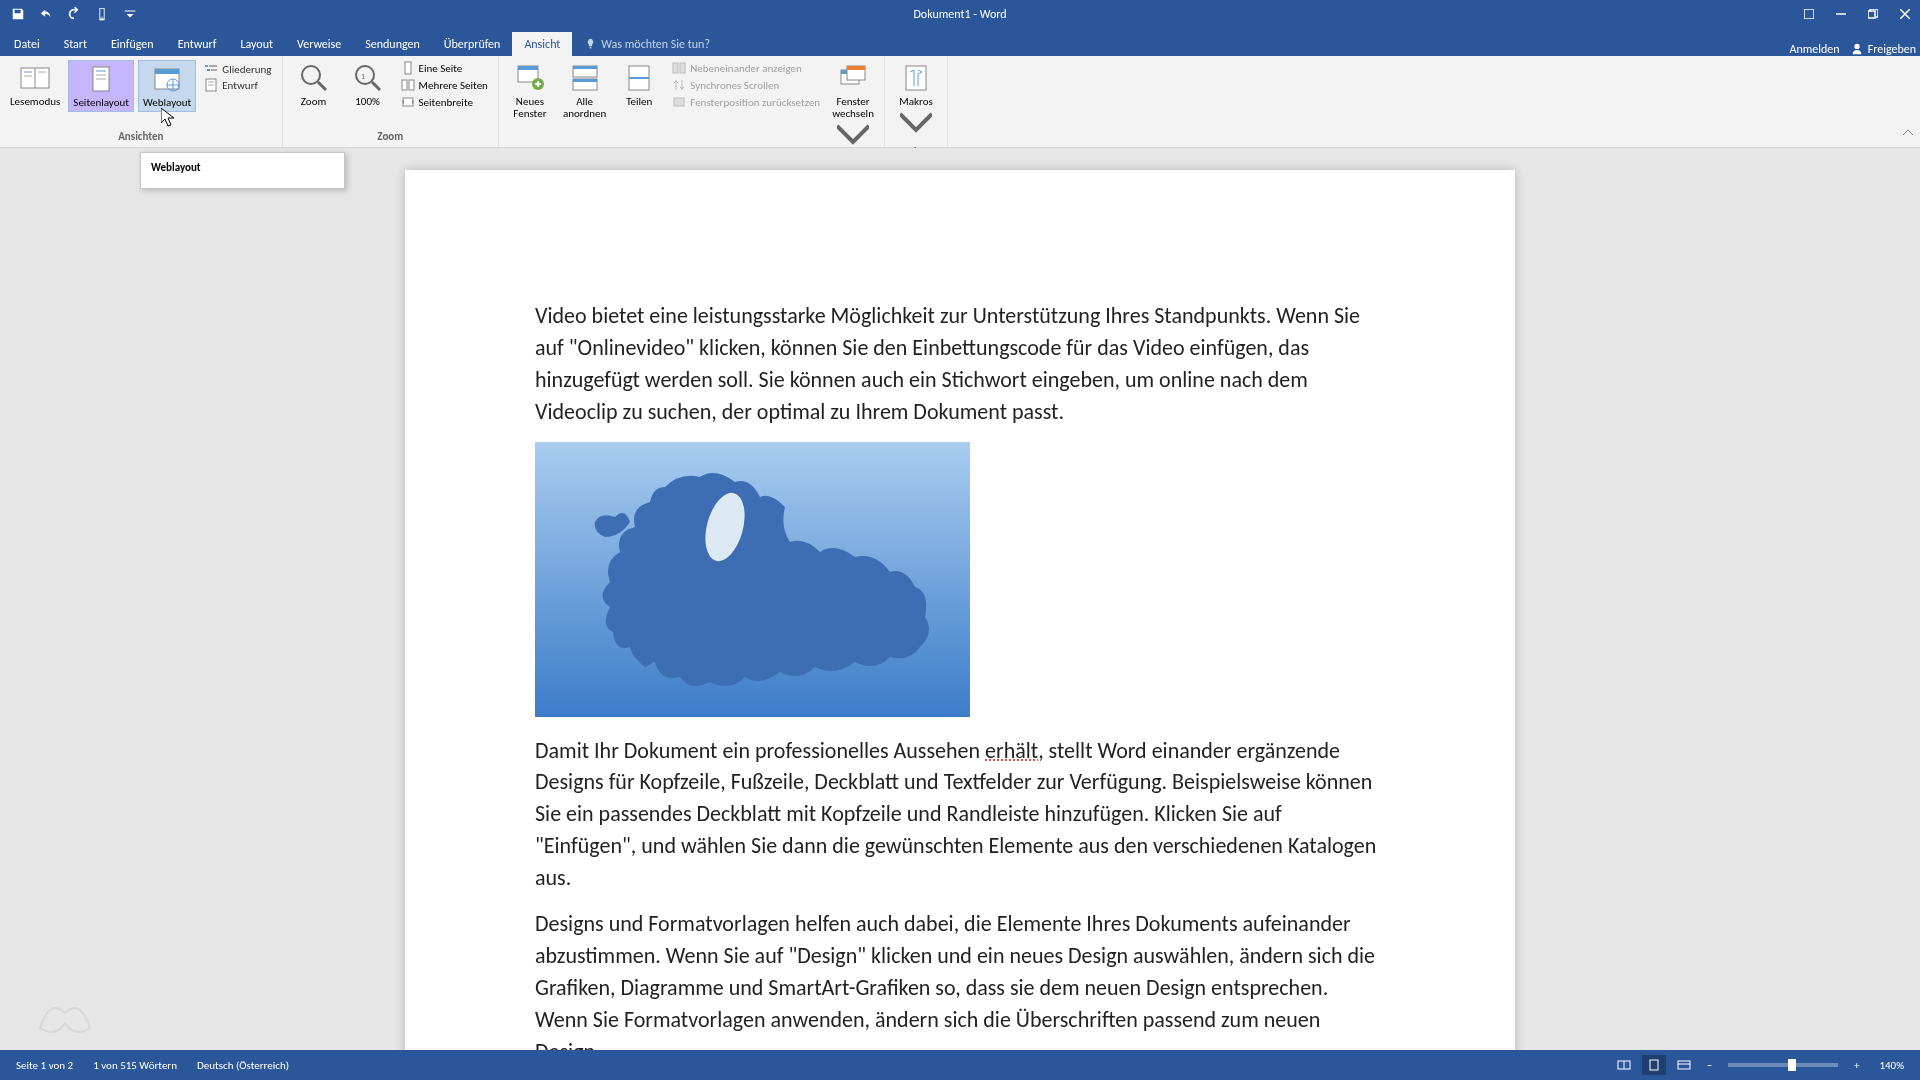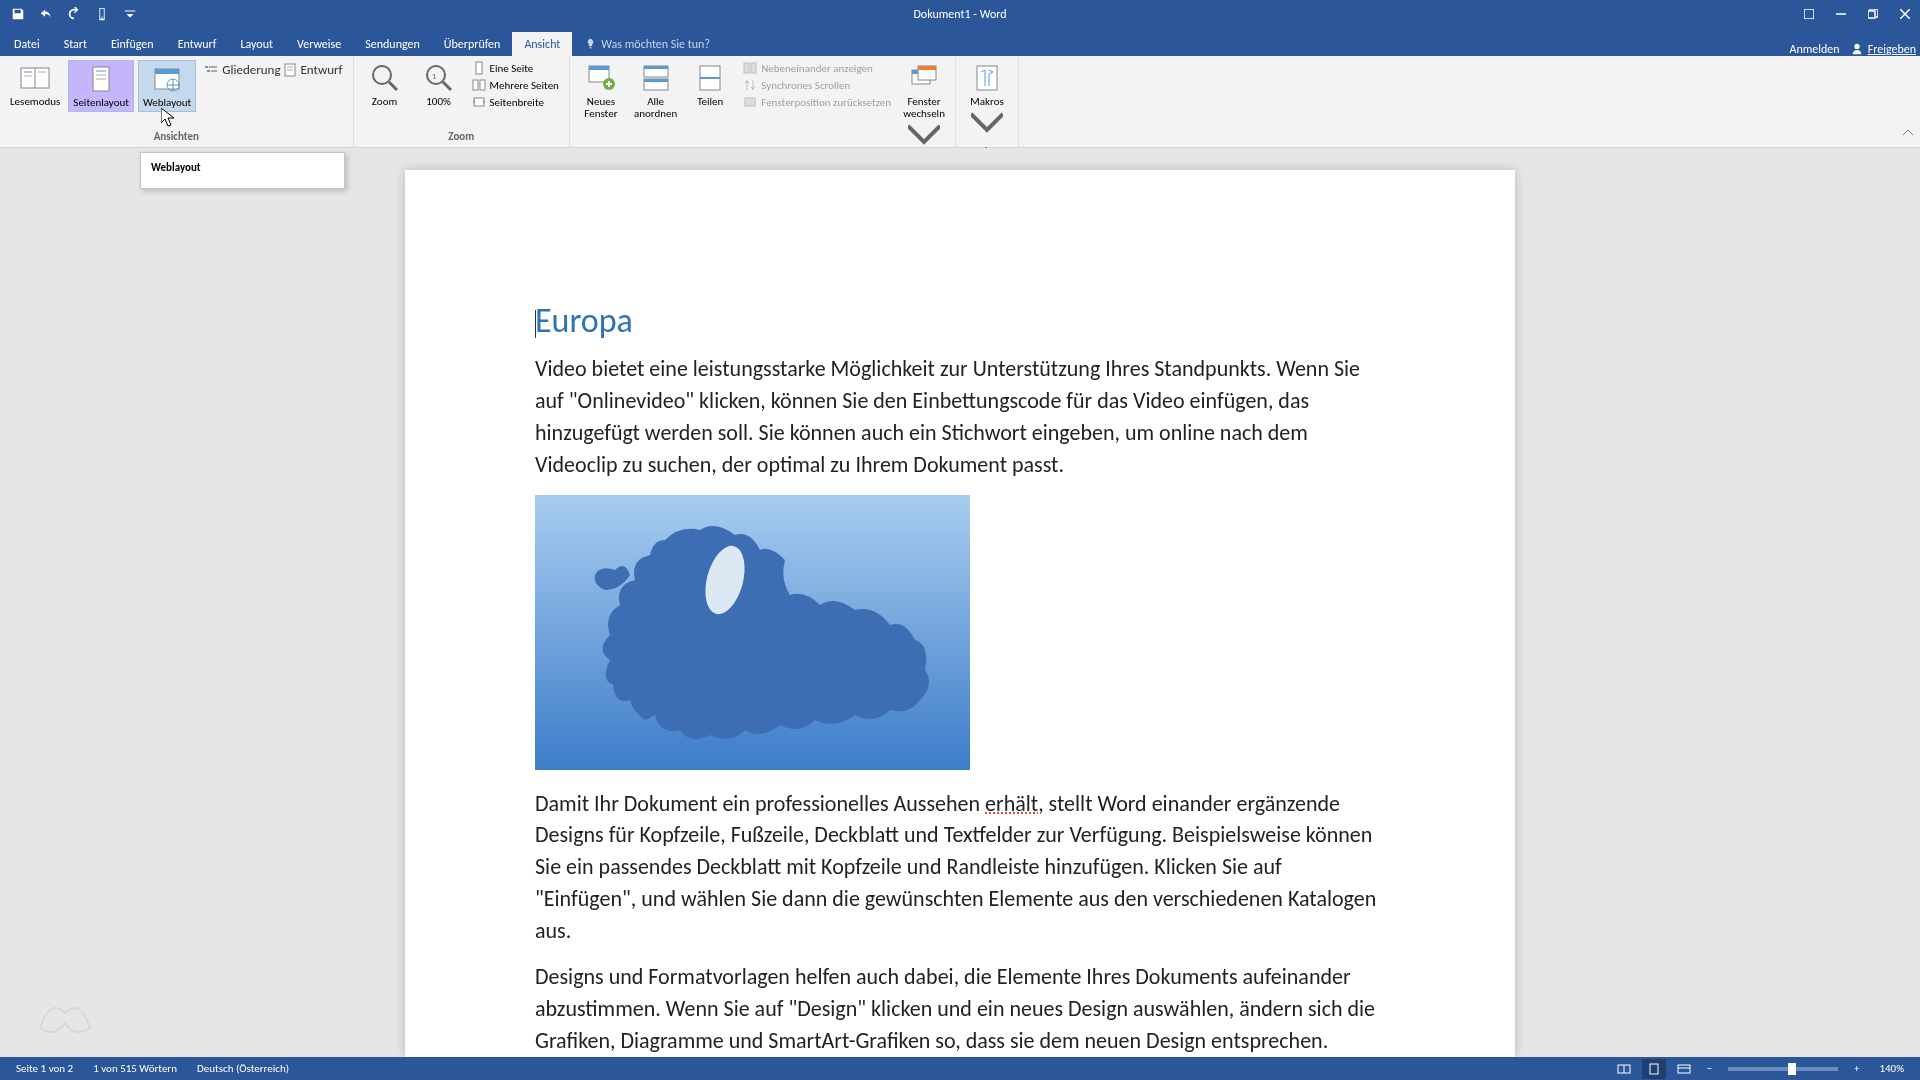--- a/index.html
+++ b/index.html
@@ -16,36 +16,36 @@
 .win-btn svg { width: 10px; height: 10px; stroke: #fff; fill: none; stroke-width: 1.5; }
 
 
 .ribbon-tabs { background: #2b579a; height: 28px; display: flex; align-items: flex-end; color: #fff; font-size: 12px; padding-left: 2px; }
 .tab { padding: 5px 12px; cursor: pointer; }
 .tab.file { background: transparent; }
 .tab.active { background: #f3f3f3; color: #2b579a; }
 .search-bar { display: flex; align-items: center; padding: 5px 12px; color: #c5d4ea; }
 .search-bar svg { width: 13px; height: 13px; fill: #c5d4ea; margin-right: 4px; }
 .tab-right { margin-left: auto; display: flex; align-items: center; gap: 10px; padding-right: 4px; }
-.share-btn { display: flex; align-items: center; gap: 4px; text-decoration: underline; }
+.share-btn { display: flex; align-items: center; gap: 4px; }
 .share-btn svg { width: 14px; height: 14px; fill: #fff; }
 
 
 .ribbon { background: #f3f3f3; height: 92px; border-bottom: 1px solid #d4d4d4; display: flex; position: relative; }
 .collapse-btn { position: absolute; right: 6px; bottom: 4px; }
 .collapse-btn svg { width: 12px; height: 12px; stroke: #777; fill: none; }
 .group { border-right: 1px solid #e1e1e1; display: flex; flex-direction: column; padding: 4px 6px 2px 6px; }
 .group-body { flex: 1; display: flex; align-items: flex-start; gap: 4px; }
 .group-label { text-align: center; font-size: 11px; color: #666; padding: 2px 0; font-weight: bold; }
 .big-btn { display: flex; flex-direction: column; align-items: center; justify-content: center; padding: 2px 4px; font-size: 11px; text-align: center; min-width: 50px; cursor: pointer; }
 .big-btn.hover { background: #c5d8ed; border: 1px solid #a3bde3; }
 .big-btn.selected { background: #c4b5fd; border: 1px solid #a3bde3; }
 .big-btn svg { width: 32px; height: 32px; margin-bottom: 2px; }
 .big-btn .lbl { line-height: 1.1; }
-.check-stack { display: flex; flex-direction: row; gap: 2px; padding: 2px 4px; font-size: 13px; }
+.check-stack { display: flex; flex-direction: column; gap: 2px; padding: 2px 4px; font-size: 11px; }
 .check-item { display: flex; align-items: center; gap: 4px; cursor: pointer; color: #333; }
 .chk { width: 12px; height: 12px; border: 1px solid #999; background: #fff; display: inline-block; }
 .small-btn-stack { display: flex; flex-direction: column; gap: 1px; font-size: 11px; }
 .small-btn { display: flex; align-items: center; gap: 4px; padding: 1px 4px; cursor: pointer; }
 .small-btn.disabled { color: #a0a0a0; }
 .small-btn svg { width: 14px; height: 14px; }
 
 
 .tooltip { position: absolute; left: 140px; top: 152px; width: 205px; background: #fff; border: 1px solid #c6c6c6; box-shadow: 2px 2px 6px rgba(0,0,0,0.2); padding: 8px 10px; font-size: 11px; z-index: 100; }
 .tooltip-title { font-weight: bold; margin-bottom: 6px; }
@@ -58,21 +58,21 @@
 .doc-p { font-family: Calibri; font-size: 22px; color: #222; line-height: 1.45; margin-bottom: 14px; }
 .doc-h2 { font-family: Calibri; font-size: 22px; font-weight: normal; color: #2e74b5; margin-top: 10px; margin-bottom: 6px; }
 .erhalt { text-decoration: underline dotted #e74c3c; }
 .europe-img { width: 435px; height: 275px; background: linear-gradient(180deg, #a8cdf0 0%, #3d7cc9 100%); margin-bottom: 18px; position: relative; overflow: hidden; }
 .europe-img svg { position: absolute; top: 0; left: 0; }
 
 
 .text-cursor { display: inline-block; border-left: 1px solid #333; height: 28px; vertical-align: middle; margin-right: -1px; }
 
 
-.statusbar { position: absolute; bottom: 0; left: 0; right: 0; height: 23px; background: #2b579a; color: #fff; font-size: 11px; display: flex; align-items: center; padding: 0 6px; }
+.statusbar { position: absolute; bottom: 0; left: 0; right: 0; height: 30px; background: #2b579a; color: #fff; font-size: 11px; display: flex; align-items: center; padding: 0 6px; }
 .status-item { padding: 0 10px; }
 .status-right { margin-left: auto; display: flex; align-items: center; gap: 6px; }
 .view-btn { width: 24px; height: 20px; display: flex; align-items: center; justify-content: center; }
 .view-btn.active { background: #1e3f6f; }
 .view-btn svg { width: 14px; height: 14px; stroke: #fff; fill: none; }
 .zoom-slider { width: 110px; height: 4px; background: #6b8bb8; position: relative; margin: 0 6px; }
 .zoom-thumb { position: absolute; width: 8px; height: 12px; background: #fff; top: -4px; left: 55%; }
 .zoom-btn { padding: 0 4px; cursor: pointer; }
 
 .cursor-pointer { position: absolute; left: 161px; top: 108px; z-index: 200; pointer-events: none; }
@@ -362,21 +362,20 @@
 </div>
 
 <div class="cursor-pointer">
   <svg viewBox="0 0 16 20">
       <path d="M0 0l0 15 4-4 3 7 3-1-3-7 6 0z" fill="#fff" stroke="#000"></path>
     </svg>
 </div>
 
 <div class="doc-area">
   <div class="page">
-    <h1 class="doc-h1"><span class="text-cursor"></span><span>Europa</span></h1>
     <p class="doc-p">Video bietet eine leistungsstarke Möglichkeit zur Unterstützung Ihres Standpunkts. Wenn Sie auf "Onlinevideo" klicken, können Sie den Einbettungscode für das Video einfügen, das hinzugefügt werden soll. Sie können auch ein Stichwort eingeben, um online nach dem Videoclip zu suchen, der optimal zu Ihrem Dokument passt.</p>
     <div class="europe-img">
       <svg viewBox="0 0 435 275" width="435" height="275">
         <path d="M 60 80 Q 65 70 80 75 Q 90 65 95 80 Q 85 95 70 95 Q 58 90 60 80 Z" fill="#3d6eb4"></path>
         <path d="M 130 45 Q 145 30 165 35 Q 180 25 200 40 Q 215 35 225 55 Q 235 50 250 65 Q 245 85 255 100 Q 270 95 285 110 Q 300 100 320 115 Q 340 110 355 130 Q 370 125 380 145 Q 395 150 390 175 Q 400 190 385 205 Q 375 220 355 215 Q 340 230 320 220 Q 300 235 280 225 Q 265 240 245 230 Q 225 245 210 235 Q 195 250 175 240 Q 155 250 145 235 Q 125 240 120 220 Q 100 225 95 205 Q 80 210 78 190 Q 65 185 75 165 Q 60 155 75 140 Q 68 120 85 110 Q 80 90 100 85 Q 95 65 115 60 Q 118 45 130 45 Z M 175 70 Q 190 55 205 72 Q 200 95 210 110 Q 195 120 180 105 Q 170 88 175 70 Z" fill="#3d6eb4"></path>
         <ellipse cx="190" cy="85" rx="18" ry="35" fill="#dce9f5" transform="rotate(15 190 85)"></ellipse>
         <path d="M 110 170 Q 100 185 105 200 Q 95 215 110 225 Q 125 220 120 205 Q 130 195 120 180 Q 118 172 110 170 Z" fill="#3d6eb4"></path>
       </svg>
     </div>
     <p class="doc-p"><span>Damit Ihr Dokument ein professionelles Aussehen </span><span class="erhalt">erhält</span><span>, stellt Word einander ergänzende Designs für Kopfzeile, Fußzeile, Deckblatt und Textfelder zur Verfügung. Beispielsweise können Sie ein passendes Deckblatt mit Kopfzeile und Randleiste hinzufügen. Klicken Sie auf "Einfügen", und wählen Sie dann die gewünschten Elemente aus den verschiedenen Katalogen aus.</span></p>

